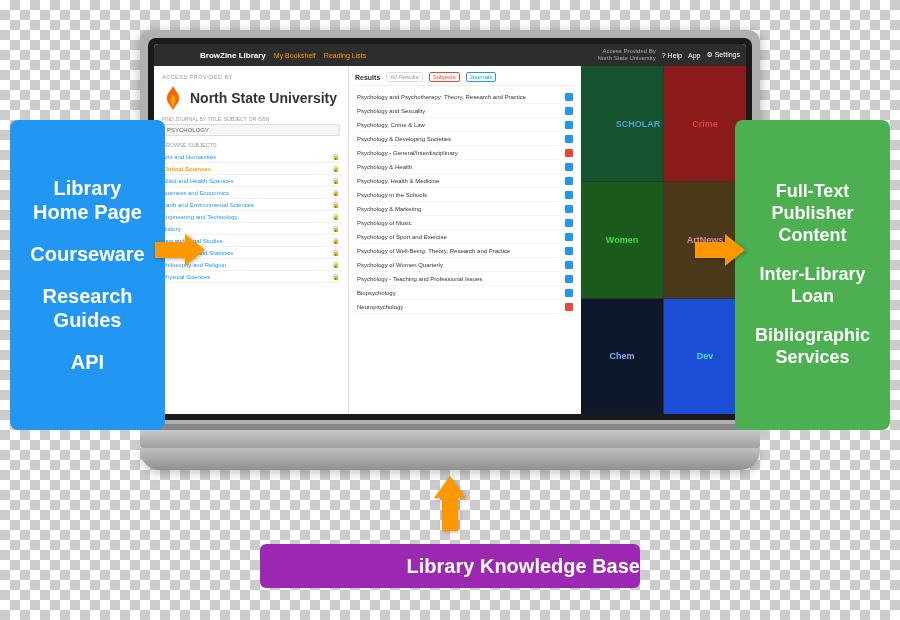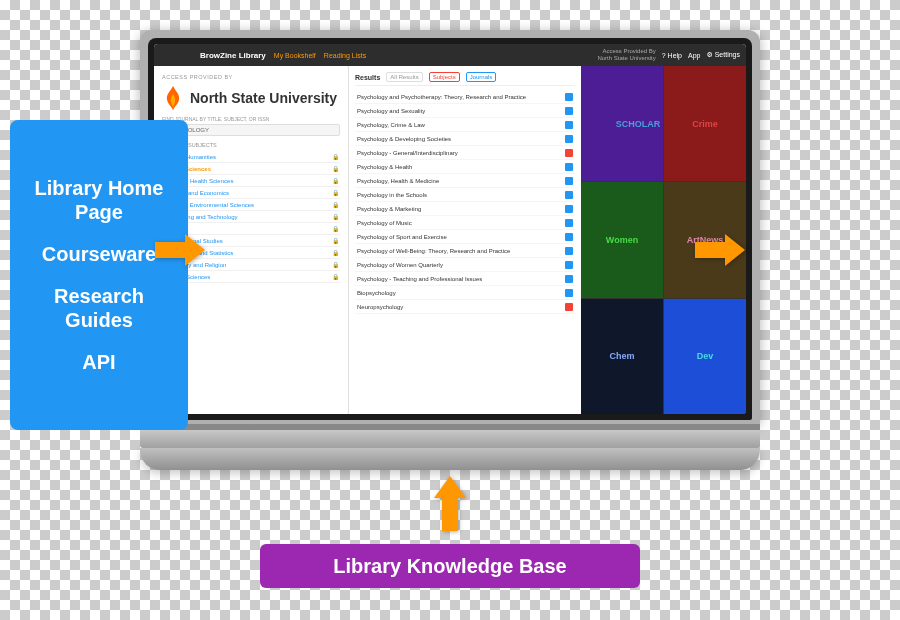--- a/index.html
+++ b/index.html
@@ -31,21 +31,21 @@
       top: 0; left: 0;
       width: 900px;
       height: 620px;
     }
 
     
     .left-panel {
       position: absolute;
       left: 10px;
       top: 120px;
-      width: 178px;
+      width: 155px;
       height: 310px;
       background: #2196f3;
       border-radius: 8px;
       display: flex;
       flex-direction: column;
       align-items: center;
       justify-content: center;
       gap: 18px;
       padding: 15px;
       z-index: 10;
@@ -377,21 +377,21 @@
       position: absolute;
       bottom: 32px;
       left: 50%;
       transform: translateX(-50%);
       width: 380px;
       height: 44px;
       background: #9c27b0;
       border-radius: 6px;
       display: flex;
       align-items: center;
-      justify-content: center;
+      justify-content: flex-end;
       z-index: 10;
     }
 
     .bottom-bar-text {
       color: white;
       font-size: 20px;
       font-weight: bold;
     }
 
     
@@ -573,21 +573,21 @@
                 </div>
                 <div class="result-row">
                   <span class="result-title">Neuropsychology</span>
                   <div class="result-dot" style="background:#f44336;"></div>
                 </div>
               </div>
             </div>
 
             <div class="screen-photos">
               <div class="photo-collage">
-                <div class="photo-cell" style="background:#4c1d95; color:#4a9eda;padding-left:32px;">SCHOLAR</div>
+                <div class="photo-cell" style="background:#14532d; color:#4a9eda;padding-left:32px;">SCHOLAR</div>
                 <div class="photo-cell" style="background:#8b1a1a; color:#d44;">Crime</div>
                 <div class="photo-cell" style="background:#1a5a1a; color:#4d4;">Women</div>
                 <div class="photo-cell" style="background:#4a3a1a; color:#d8a;">ArtNews</div>
                 <div class="photo-cell" style="background:#0f172a; color:#8af;">Chem</div>
                 <div class="photo-cell" style="background:#1d4ed8; color:#4dd;">Dev</div>
               </div>
             </div>
           </div>
         </div>
       </div>
@@ -596,20 +596,25 @@
     <div class="laptop-base"></div>
     <div class="laptop-bottom"></div>
   </div>
 
   <div class="arrow-right">
     <svg class="arrow-svg" width="50" height="40" viewBox="0 0 50 40">
       <polygon points="0,12 30,12 30,4 50,20 30,36 30,28 0,28" fill="#ff9800"></polygon>
     </svg>
   </div>
 
+  <div class="right-panel">
+    <div class="right-panel-item">Full-Text Publisher Content</div>
+    <div class="right-panel-item">Inter-Library Loan</div>
+    <div class="right-panel-item">Bibliographic Services</div>
+  </div>
 
   <div class="arrow-up">
     <svg class="arrow-svg" width="40" height="55" viewBox="0 0 40 55">
       <polygon points="12,55 12,22 4,22 20,0 36,22 28,22 28,55" fill="#ff9800"></polygon>
     </svg>
   </div>
 
   <div class="bottom-bar">
     <span class="bottom-bar-text">Library Knowledge Base</span>
   </div>

